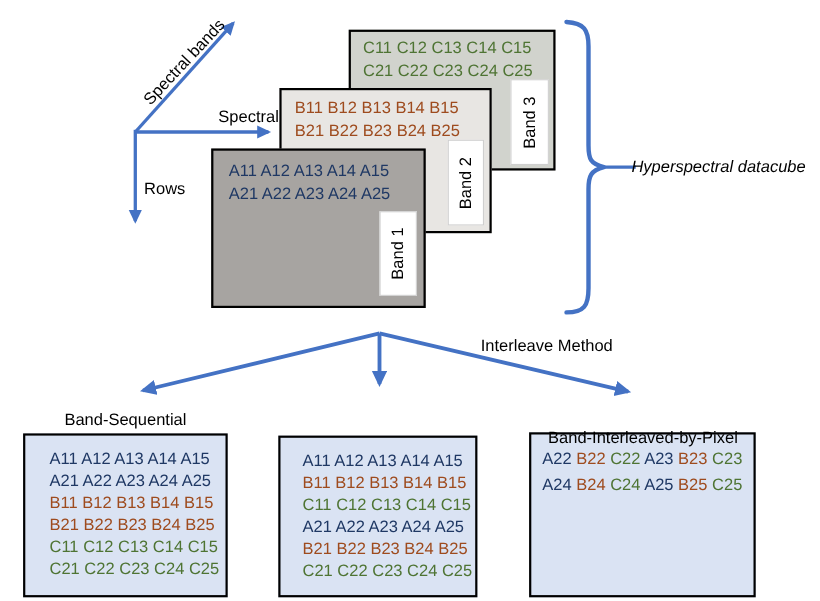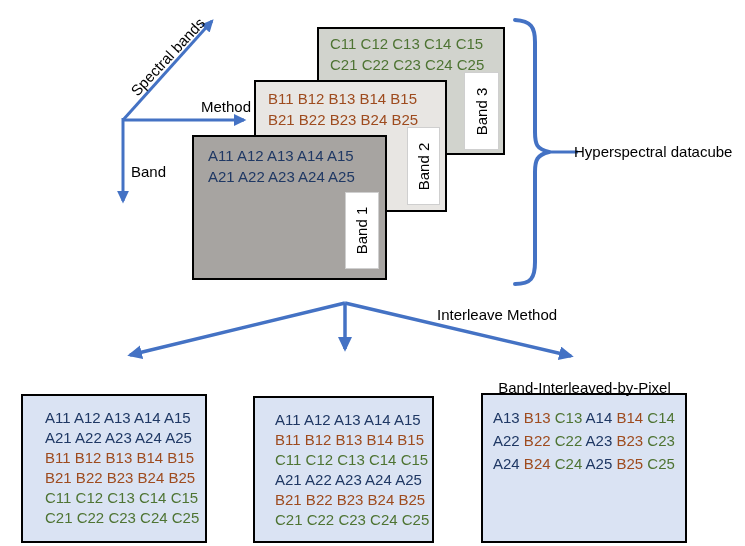--- a/index.html
+++ b/index.html
@@ -25,21 +25,21 @@
     display:flex;align-items:center;justify-content:center;
   }
   #band1 .band-tab{left:151px;top:55px;width:34px;height:77px;}
   #band2 .band-tab{left:151px;top:45px;width:33px;height:78px;}
   #band3 .band-tab{left:145px;top:43px;width:35px;height:78px;}
   .band-tab span{transform:rotate(-90deg);white-space:nowrap;font-size:15px;color:#000;}
   
   .method-title{position:absolute;font-size:15px;z-index:6;text-align:center;white-space:nowrap;}
   #mt0{left:21px;top:373px;width:186px;}
   #mt1{left:233px;top:375px;width:225px;}
-  #mt2{left:482px;top:379px;width:205px;}
+  #mt2{left:482px;top:390px;width:205px;}
   .method-box{position:absolute;border:2px solid #000;z-index:5;font-size:15px;font-weight:500;white-space:nowrap;}
   #mb0{left:21px;top:394px;width:186px;height:149px;padding:12px 0 0 22px;line-height:20px;}
   #mb1{left:253px;top:396px;width:181px;height:147px;padding:12px 0 0 20px;line-height:20px;}
   #mb2{left:481px;top:393px;width:206px;height:150px;padding:11px 0 0 10px;line-height:23px;}
   .arrow{fill:none;stroke:#4472C4;}
 </style>
 </head>
 <body>
 
 <div class="stage">
@@ -68,22 +68,22 @@
     </g>
     <g>
       <line class="arrow" stroke-width="3.5" x1="345" y1="303" x2="345" y2="349" marker-end="url(#ah)" stroke="#4472C4"></line>
     </g>
     <g>
       <line class="arrow" stroke-width="3.5" x1="345" y1="303" x2="571" y2="356" marker-end="url(#ah)" stroke="#4472C4"></line>
     </g>
   </svg>
 
   <div class="lbl" style="left:103px;top:49px;width:130px;text-align:center;transform:rotate(-47deg);">Spectral bands</div>
-  <div class="lbl center" style="left:191px;top:99px;width:70px;">Method</div>
-  <div class="lbl" style="left:131px;top:164px;">Band</div>
+  <div class="lbl center" style="left:191px;top:99px;width:70px;">Spectral</div>
+  <div class="lbl" style="left:131px;top:164px;">Rows</div>
 
   <div class="band" id="band3" style="background: rgb(209, 211, 205);">
     <div class="band-rows" style="color: rgb(78, 116, 51);">
       <div>C11 C12 C13 C14 C15</div>
       <div>C21 C22 C23 C24 C25</div>
     </div>
     <div class="band-tab">
       <span>Band 3</span>
     </div>
   </div>
@@ -101,41 +101,41 @@
   <div class="band" id="band1" style="background: rgb(167, 164, 161);">
     <div class="band-rows" style="color: rgb(31, 56, 100);">
       <div>A11 A12 A13 A14 A15</div>
       <div>A21 A22 A23 A24 A25</div>
     </div>
     <div class="band-tab">
       <span>Band 1</span>
     </div>
   </div>
 
-  <div class="lbl" style="left:574px;top:144px;">Hyperspectral datacube</div>
+  <div class="lbl" style="left:574px;top:144px;font-style:italic;">Hyperspectral datacube</div>
 
   <div class="lbl" style="left:437px;top:307px;">Interleave Method</div>
 
+  <div class="method-title" id="mt0">Band-Sequential</div>
   <div class="method-title" id="mt2">Band-Interleaved-by-Pixel</div>
 
   <div class="method-box" id="mb0" style="background: rgb(218, 227, 243);">
       <div><span style="color: rgb(31, 56, 100);">A11</span><span style="color: rgb(31, 56, 100);"> A12</span><span style="color: rgb(31, 56, 100);"> A13</span><span style="color: rgb(31, 56, 100);"> A14</span><span style="color: rgb(31, 56, 100);"> A15</span></div>
       <div><span style="color: rgb(31, 56, 100);">A21</span><span style="color: rgb(31, 56, 100);"> A22</span><span style="color: rgb(31, 56, 100);"> A23</span><span style="color: rgb(31, 56, 100);"> A24</span><span style="color: rgb(31, 56, 100);"> A25</span></div>
       <div><span style="color: rgb(158, 75, 30);">B11</span><span style="color: rgb(158, 75, 30);"> B12</span><span style="color: rgb(158, 75, 30);"> B13</span><span style="color: rgb(158, 75, 30);"> B14</span><span style="color: rgb(158, 75, 30);"> B15</span></div>
       <div><span style="color: rgb(158, 75, 30);">B21</span><span style="color: rgb(158, 75, 30);"> B22</span><span style="color: rgb(158, 75, 30);"> B23</span><span style="color: rgb(158, 75, 30);"> B24</span><span style="color: rgb(158, 75, 30);"> B25</span></div>
       <div><span style="color: rgb(78, 116, 51);">C11</span><span style="color: rgb(78, 116, 51);"> C12</span><span style="color: rgb(78, 116, 51);"> C13</span><span style="color: rgb(78, 116, 51);"> C14</span><span style="color: rgb(78, 116, 51);"> C15</span></div>
       <div><span style="color: rgb(78, 116, 51);">C21</span><span style="color: rgb(78, 116, 51);"> C22</span><span style="color: rgb(78, 116, 51);"> C23</span><span style="color: rgb(78, 116, 51);"> C24</span><span style="color: rgb(78, 116, 51);"> C25</span></div>
     </div>
   <div class="method-box" id="mb1" style="background: rgb(218, 227, 243);">
       <div><span style="color: rgb(31, 56, 100);">A11</span><span style="color: rgb(31, 56, 100);"> A12</span><span style="color: rgb(31, 56, 100);"> A13</span><span style="color: rgb(31, 56, 100);"> A14</span><span style="color: rgb(31, 56, 100);"> A15</span></div>
       <div><span style="color: rgb(158, 75, 30);">B11</span><span style="color: rgb(158, 75, 30);"> B12</span><span style="color: rgb(158, 75, 30);"> B13</span><span style="color: rgb(158, 75, 30);"> B14</span><span style="color: rgb(158, 75, 30);"> B15</span></div>
       <div><span style="color: rgb(78, 116, 51);">C11</span><span style="color: rgb(78, 116, 51);"> C12</span><span style="color: rgb(78, 116, 51);"> C13</span><span style="color: rgb(78, 116, 51);"> C14</span><span style="color: rgb(78, 116, 51);"> C15</span></div>
       <div><span style="color: rgb(31, 56, 100);">A21</span><span style="color: rgb(31, 56, 100);"> A22</span><span style="color: rgb(31, 56, 100);"> A23</span><span style="color: rgb(31, 56, 100);"> A24</span><span style="color: rgb(31, 56, 100);"> A25</span></div>
       <div><span style="color: rgb(158, 75, 30);">B21</span><span style="color: rgb(158, 75, 30);"> B22</span><span style="color: rgb(158, 75, 30);"> B23</span><span style="color: rgb(158, 75, 30);"> B24</span><span style="color: rgb(158, 75, 30);"> B25</span></div>
       <div><span style="color: rgb(78, 116, 51);">C21</span><span style="color: rgb(78, 116, 51);"> C22</span><span style="color: rgb(78, 116, 51);"> C23</span><span style="color: rgb(78, 116, 51);"> C24</span><span style="color: rgb(78, 116, 51);"> C25</span></div>
     </div>
   <div class="method-box" id="mb2" style="background: rgb(218, 227, 243);">
-      <div><span style="color: rgb(31, 56, 100);">A13</span><span style="color: rgb(158, 75, 30);"> B13</span><span style="color: rgb(78, 116, 51);"> C13</span><span style="color: rgb(31, 56, 100);"> A14</span><span style="color: rgb(158, 75, 30);"> B14</span><span style="color: rgb(78, 116, 51);"> C14</span></div>
       <div><span style="color: rgb(31, 56, 100);">A22</span><span style="color: rgb(158, 75, 30);"> B22</span><span style="color: rgb(78, 116, 51);"> C22</span><span style="color: rgb(31, 56, 100);"> A23</span><span style="color: rgb(158, 75, 30);"> B23</span><span style="color: rgb(78, 116, 51);"> C23</span></div>
       <div><span style="color: rgb(31, 56, 100);">A24</span><span style="color: rgb(158, 75, 30);"> B24</span><span style="color: rgb(78, 116, 51);"> C24</span><span style="color: rgb(31, 56, 100);"> A25</span><span style="color: rgb(158, 75, 30);"> B25</span><span style="color: rgb(78, 116, 51);"> C25</span></div>
     </div>
 
 </div>
 
 </body></html>

